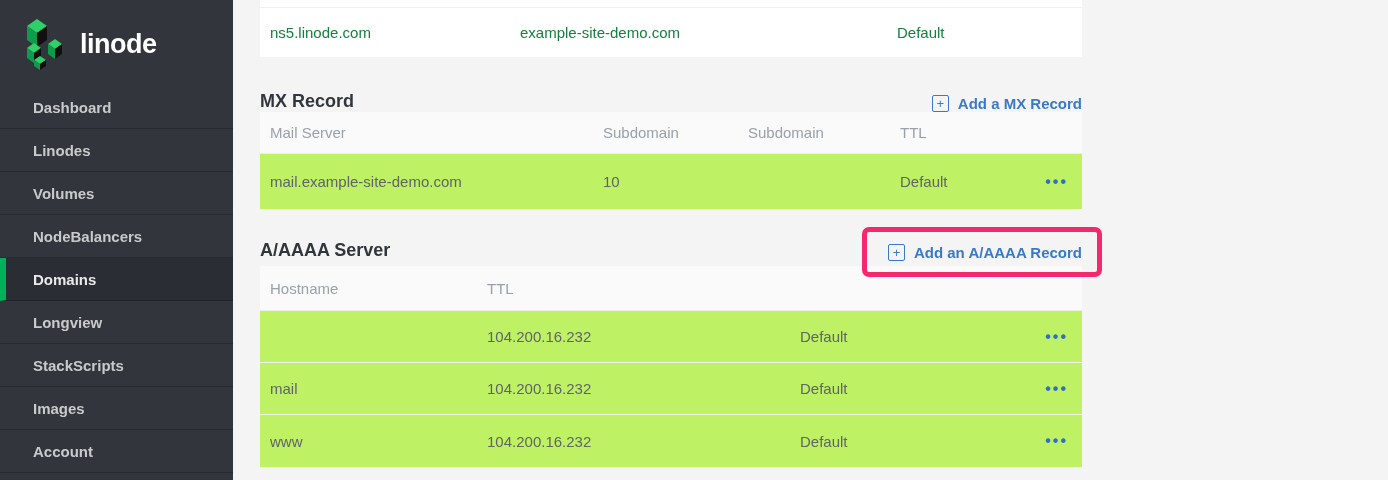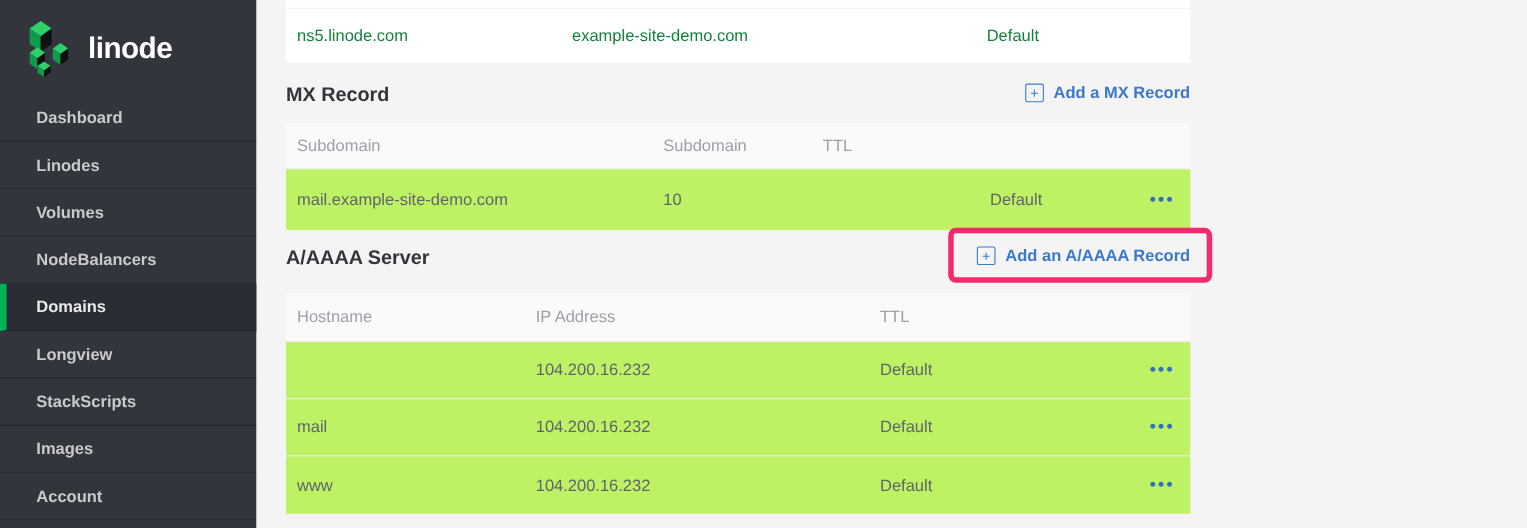--- a/index.html
+++ b/index.html
@@ -21,21 +21,21 @@
   .main { flex:1; padding-left:27px; }
   .content { width:822px; }
 
   
   .ns-fragment { height:57px; background:#ffffff; }
   .ns-fragment .stub { height:8px; border-bottom:1px solid #f0f0f0; }
   .ns-row { height:48px; display:grid; grid-template-columns:250px 377px 1fr; align-items:center; }
   .ns-row .cell { padding-left:10px; color:#15803d; font-size:15px; }
 
   
-  .section-head { display:flex; justify-content:space-between; align-items:flex-start; position:relative; z-index:5; }
+  .section-head { display:flex; justify-content:space-between; align-items:flex-end; position:relative; z-index:5; }
   .section-head.mx { margin-top:19px; height:36px; }
   .section-head.aa { margin-top:15px; height:37px; margin-bottom:5px; }
   .section-title { color:#32363c; font-size:18px; font-weight:700; }
 
   .add-link { display:flex; align-items:center; gap:9px; color:#3a79c8; font-size:15px;
               font-weight:700; cursor:pointer; position:relative; }
   .plus-box { width:17px; height:17px; border:1px solid #3a79c8; border-radius:2px;
               display:flex; align-items:center; justify-content:center;
               font-size:13px; font-weight:400; line-height:1; }
 
@@ -113,20 +113,21 @@
 
       <div class="section-head mx">
         <div class="section-title">MX Record</div>
         <div class="add-link">
           <span class="plus-box">+</span>
           <span>Add a MX Record</span>
         </div>
       </div>
       <div>
         <div class="mx-grid thead">
+          <div class="cell">Mail Server</div>
           <div class="cell">Subdomain</div>
           <div class="cell">Subdomain</div>
           <div class="cell">TTL</div>
           <div class="cell actions"></div>
         </div>
         <div class="mx-grid trow">
           <div class="cell">mail.example-site-demo.com</div>
           <div class="cell">10</div>
           <div class="cell"></div>
           <div class="cell">Default</div>
@@ -138,21 +139,20 @@
         <div class="section-title">A/AAAA Server</div>
         <div class="add-link">
           <div class="highlight-ring"></div>
           <span class="plus-box">+</span>
           <span>Add an A/AAAA Record</span>
         </div>
       </div>
       <div>
         <div class="aa-grid thead">
           <div class="cell">Hostname</div>
-          <div class="cell">IP Address</div>
           <div class="cell">TTL</div>
           <div class="cell actions"></div>
         </div>
         <div class="aa-grid trow">
           <div class="cell"></div>
           <div class="cell">104.200.16.232</div>
           <div class="cell">Default</div>
           <div class="cell actions"><span class="dots">•••</span></div>
         </div>
         <div class="aa-grid trow">

